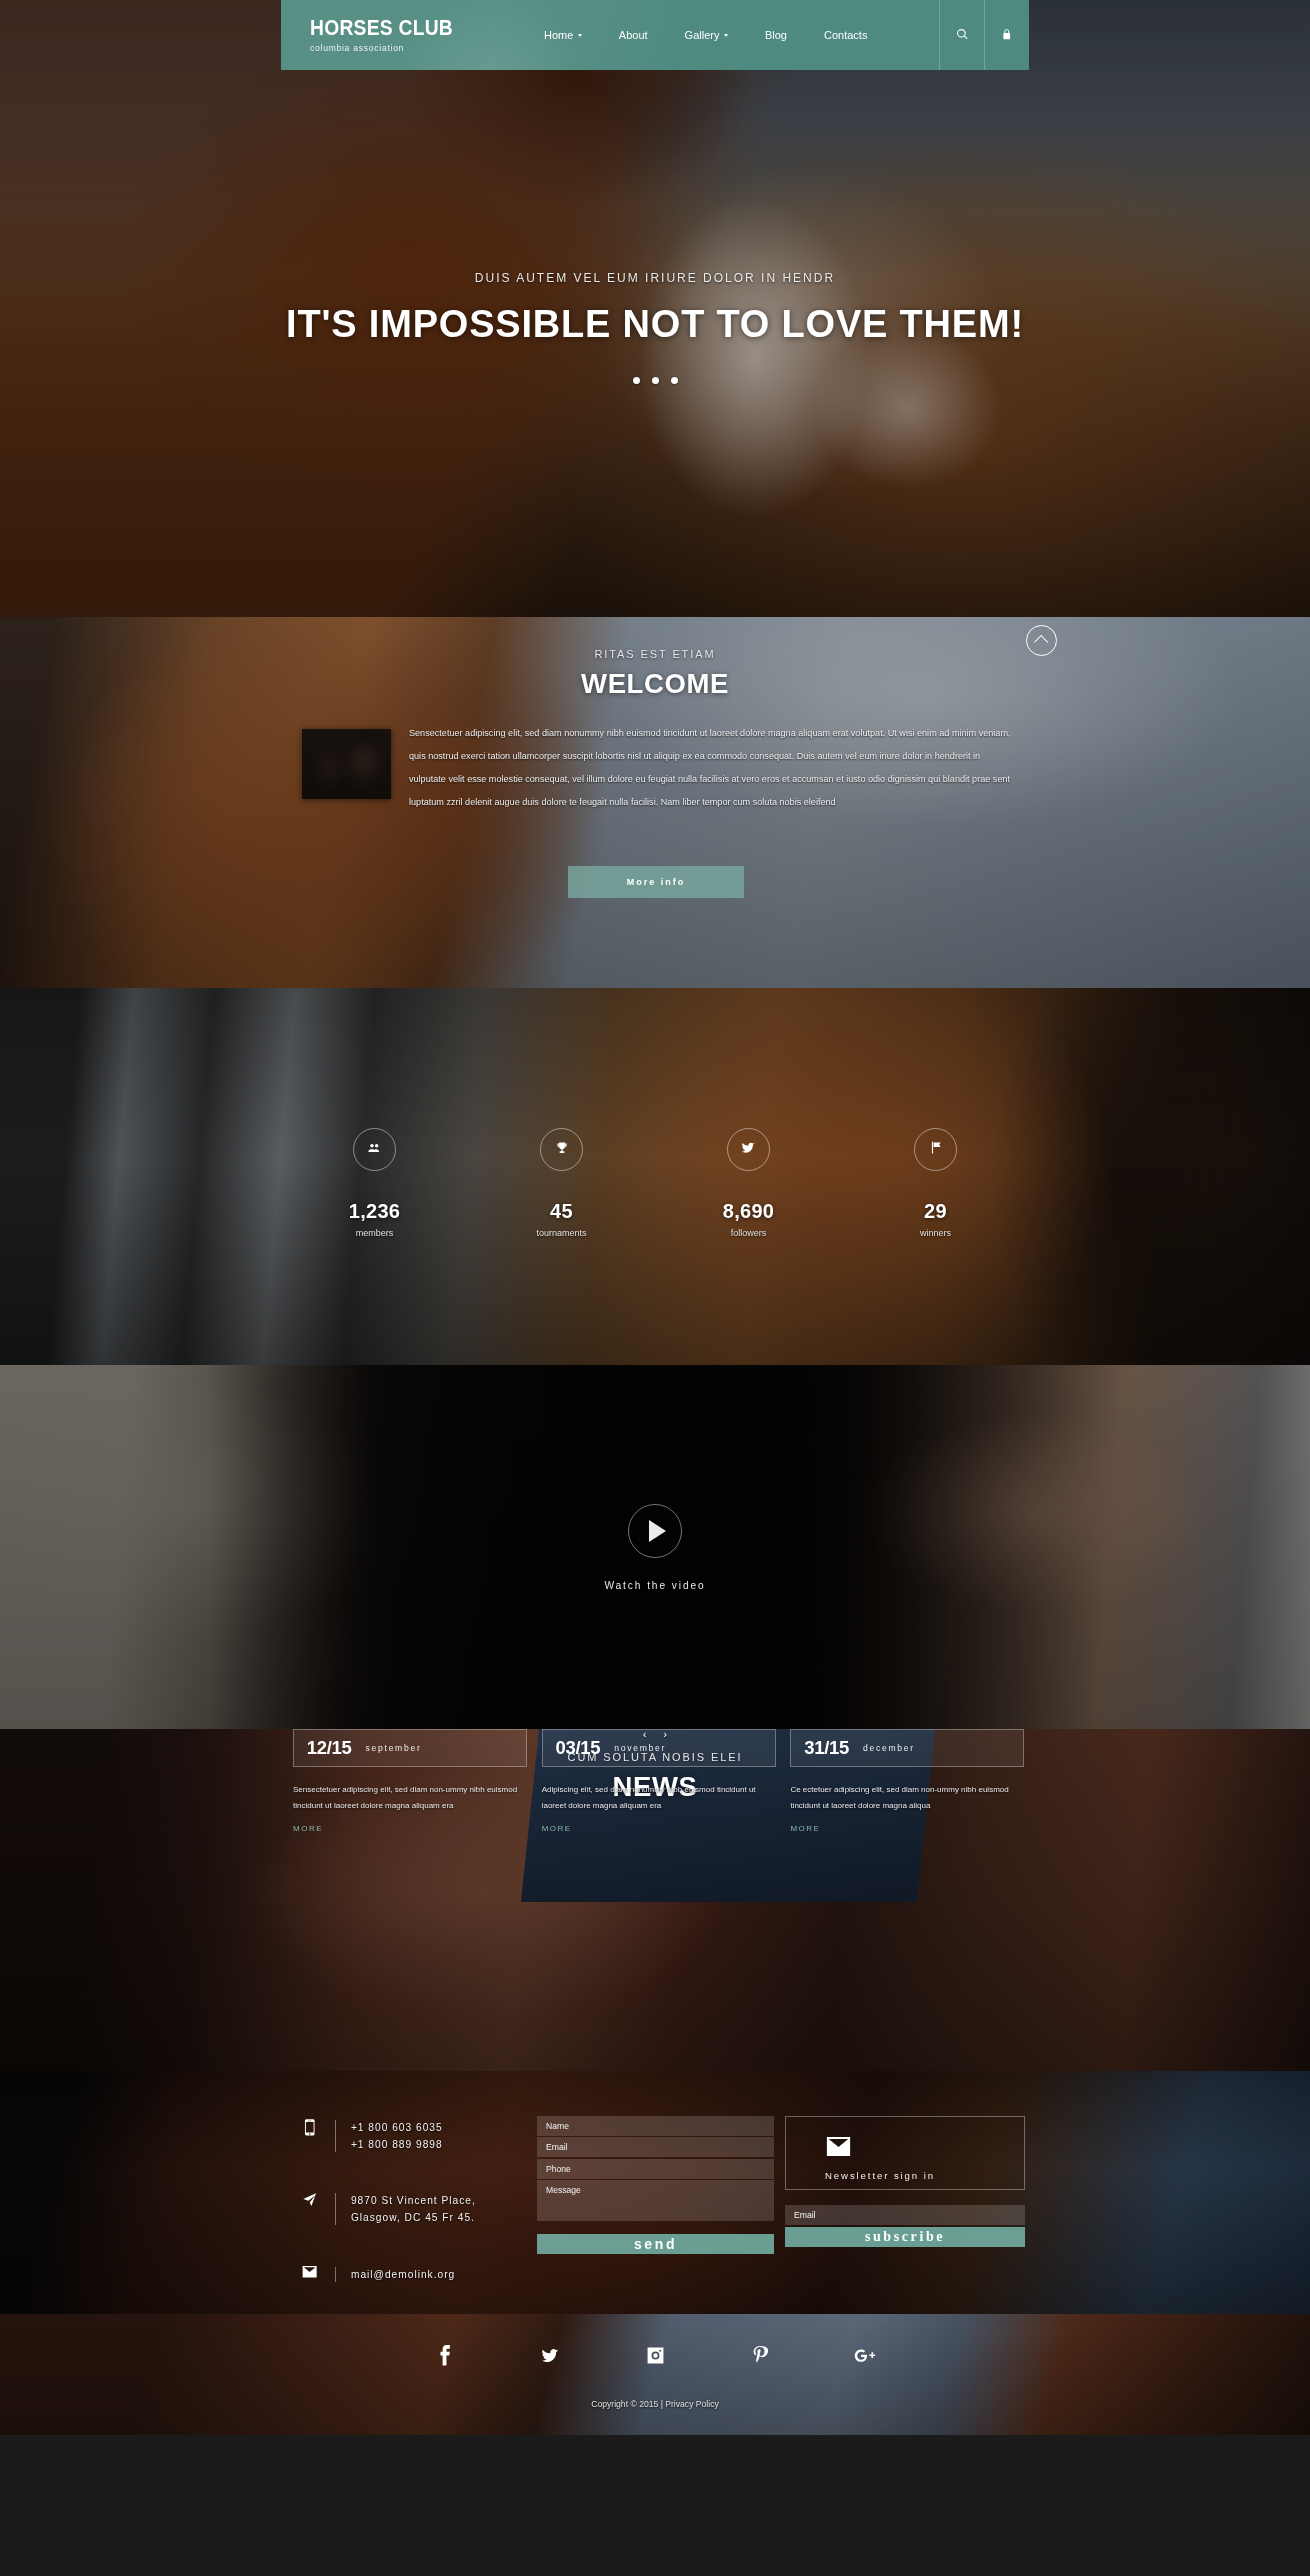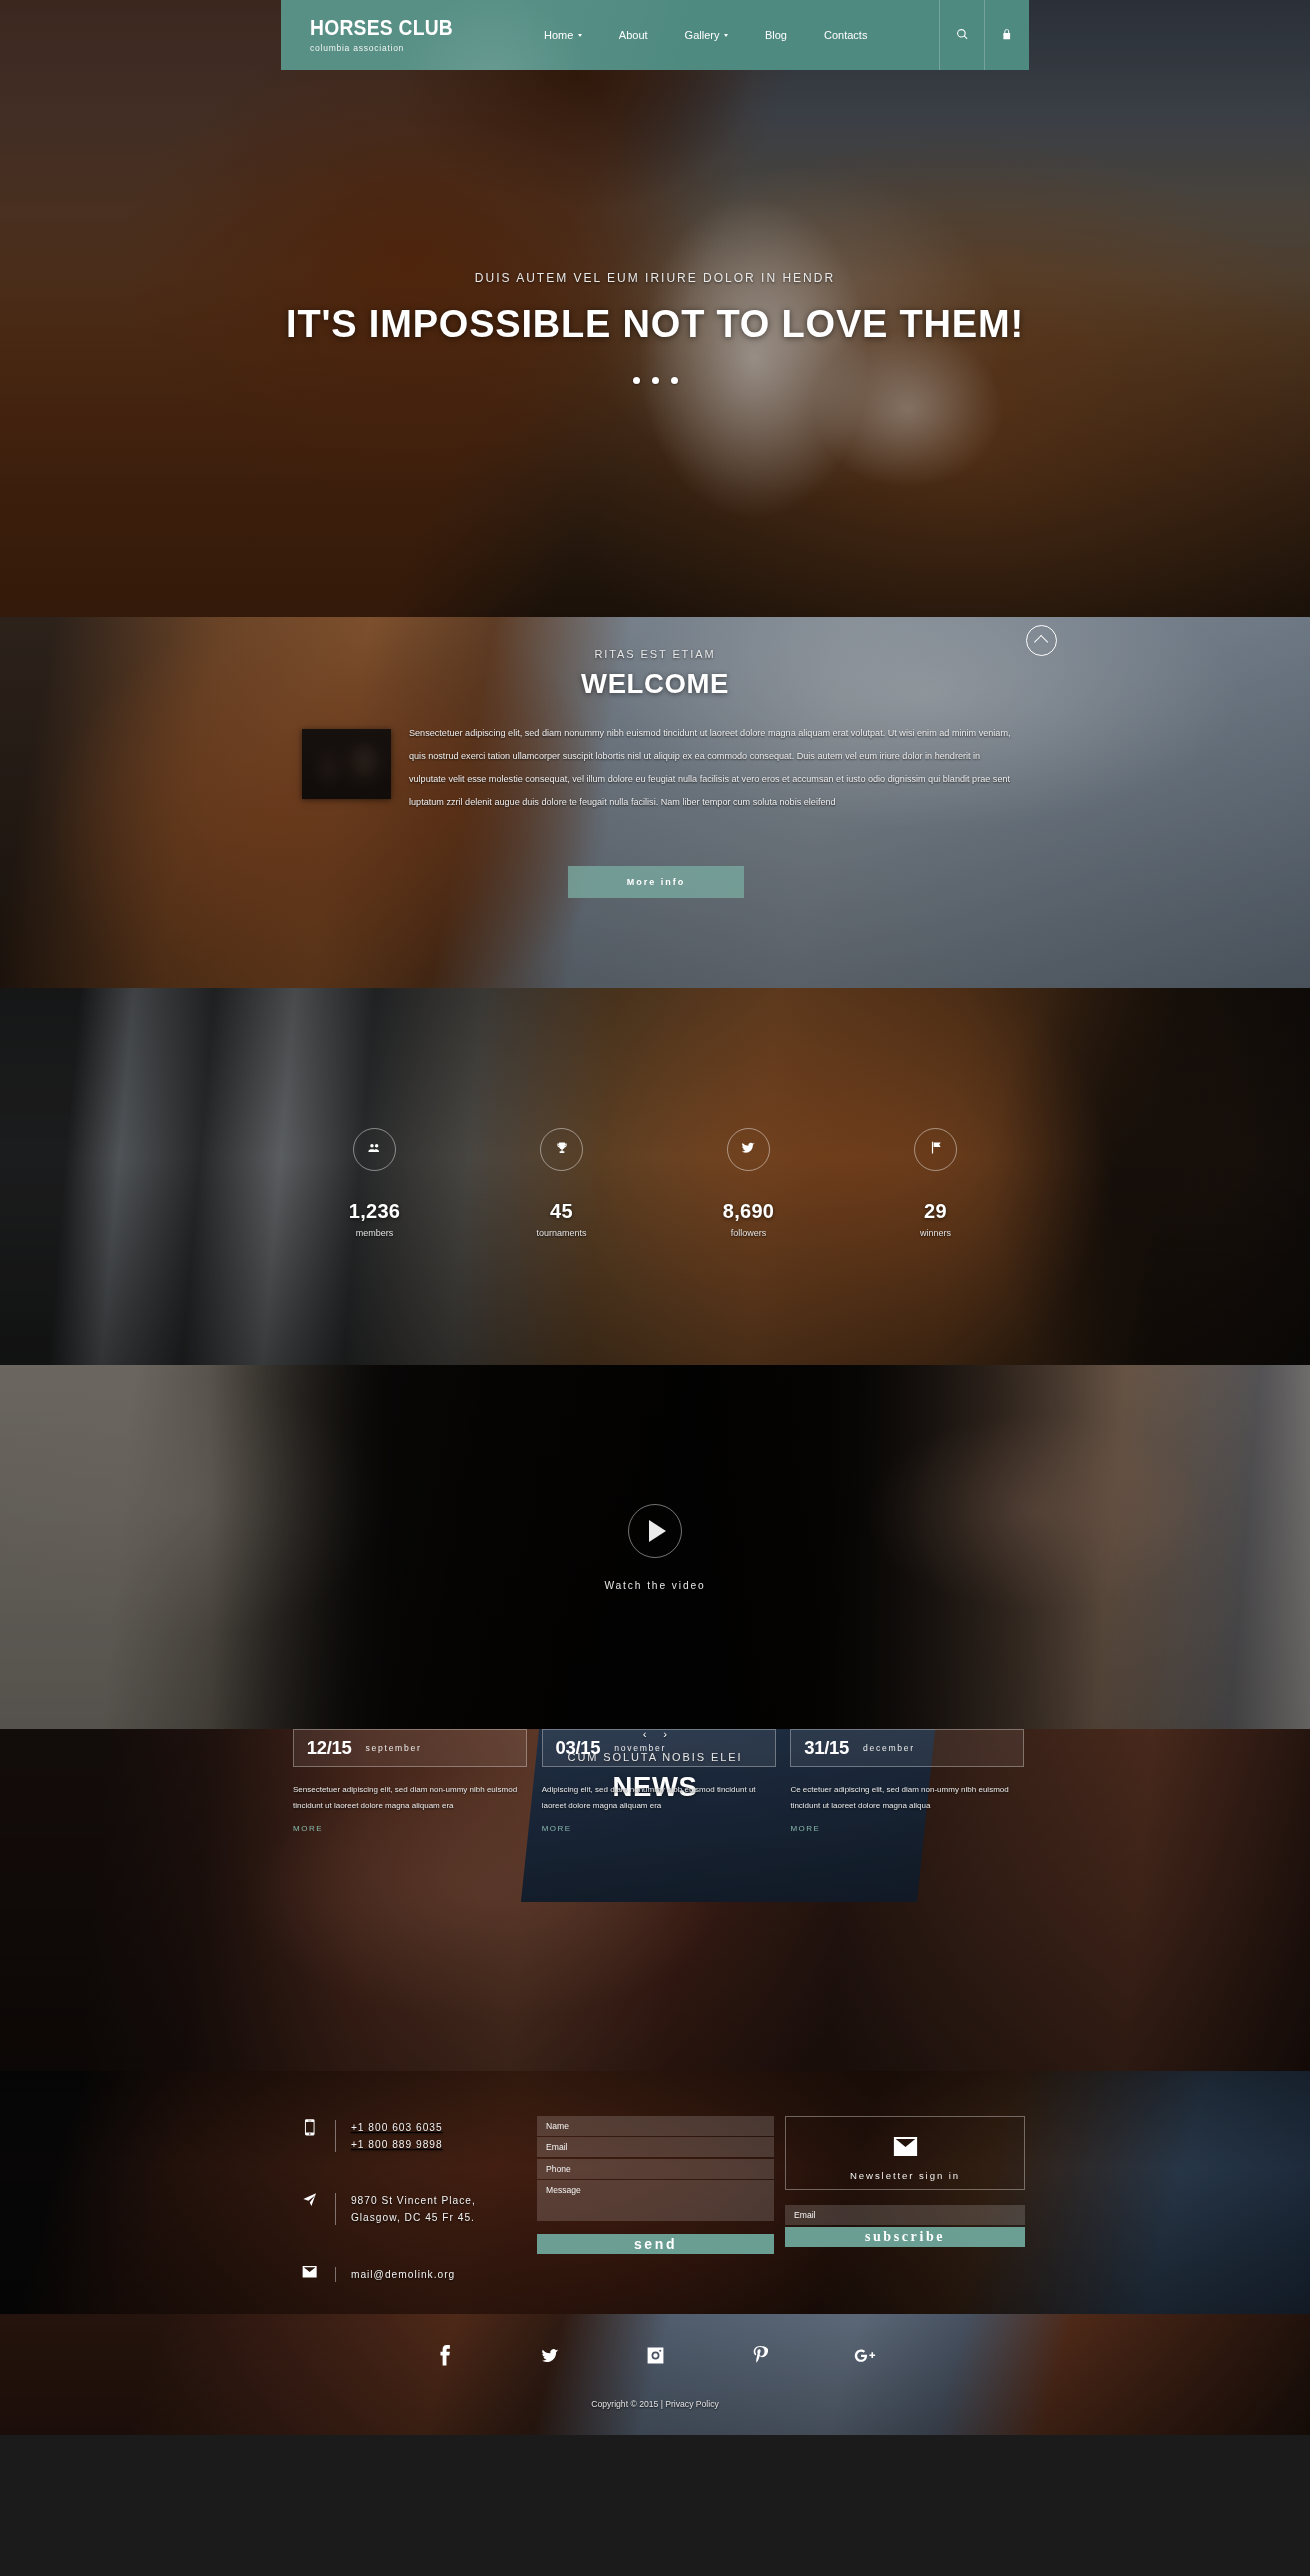--- a/index.html
+++ b/index.html
@@ -219,21 +219,21 @@
   .ci-text { color:#f2f2f2; font-size:10.2px; line-height:17px; letter-spacing:1px;
       text-shadow:0 0.6px 1.9px rgba(0,0,0,.8); }
   .field { background:rgba(255,255,255,.16); border:none; height:20px; width:100%;
       color:#fff; font-size:8.6px; padding-left:9px; font-family:"Liberation Sans", sans-serif;
       outline:none; margin-bottom:1.3px; }
   .field::placeholder { color:#f3f3f3; opacity:1; }
   .sendbtn { background:rgba(113,170,158,.92); color:#fff; border:none; height:20px; width:100%;
       font-size:14px; font-weight:bold; letter-spacing:2.6px; cursor:pointer;
       font-family:"Liberation Sans", sans-serif; }
   .news-signin { border:0.6px solid rgba(255,255,255,.35); height:74px;
-      display:flex; flex-direction:column; align-items:center; justify-content:center; }
+      display:flex; flex-direction:column; justify-content:center;padding-left:39px; }
   .news-signin svg { fill:#fff; }
   .news-signin span { color:#f0f0f0; font-size:9.6px; letter-spacing:1.9px; margin-top:11.5px; }
 
   
   .footer { position:relative; width:1310px; height:121px; overflow:hidden; }
   .footer-photo {
     background:
       linear-gradient(105deg, #3a1e14 0 12%, #5d3020 24%, #7a4026 34%, #4a2a1c 42%, #7f93ad 50%, #8fa2bb 64%, #6f7f97 72%, #7a4026 80%, #4a2718 92%, #2b1810 100%);
   }
   .footer-photo:after{content:"";position:absolute;inset:0;
@@ -444,21 +444,21 @@
 
     </div>
   </section>
 
 
   <section class="contacts">
     <div class="photo contacts-photo"></div>
     <div class="dots"></div>
     <div class="contacts-inner">
 
-      <div class="ci-row" style="left:293px; top:48px; width:256px;text-decoration:underline;">
+      <div class="ci-row" style="left:293px; top:48px; width:256px;">
         <span class="ci-icon">
           <svg width="11.5" height="16.6" viewBox="0 0 24 34">
               <path d="M5 0h14a3 3 0 013 3v28a3 3 0 01-3 3H5a3 3 0 01-3-3V3a3 3 0 013-3zm4 3.2a.6.6 0 000 1.2h6a.6.6 0 000-1.2H9zM4 6v22h16V6H4zm8 23.2a1.6 1.6 0 100 3.2 1.6 1.6 0 000-3.2z"></path>
             </svg>
         </span>
         <div class="ci-bar"></div>
         <div class="ci-text">
           <div>+1 800 603 6035</div>
           <div>+1 800 889 9898</div>
         </div>

